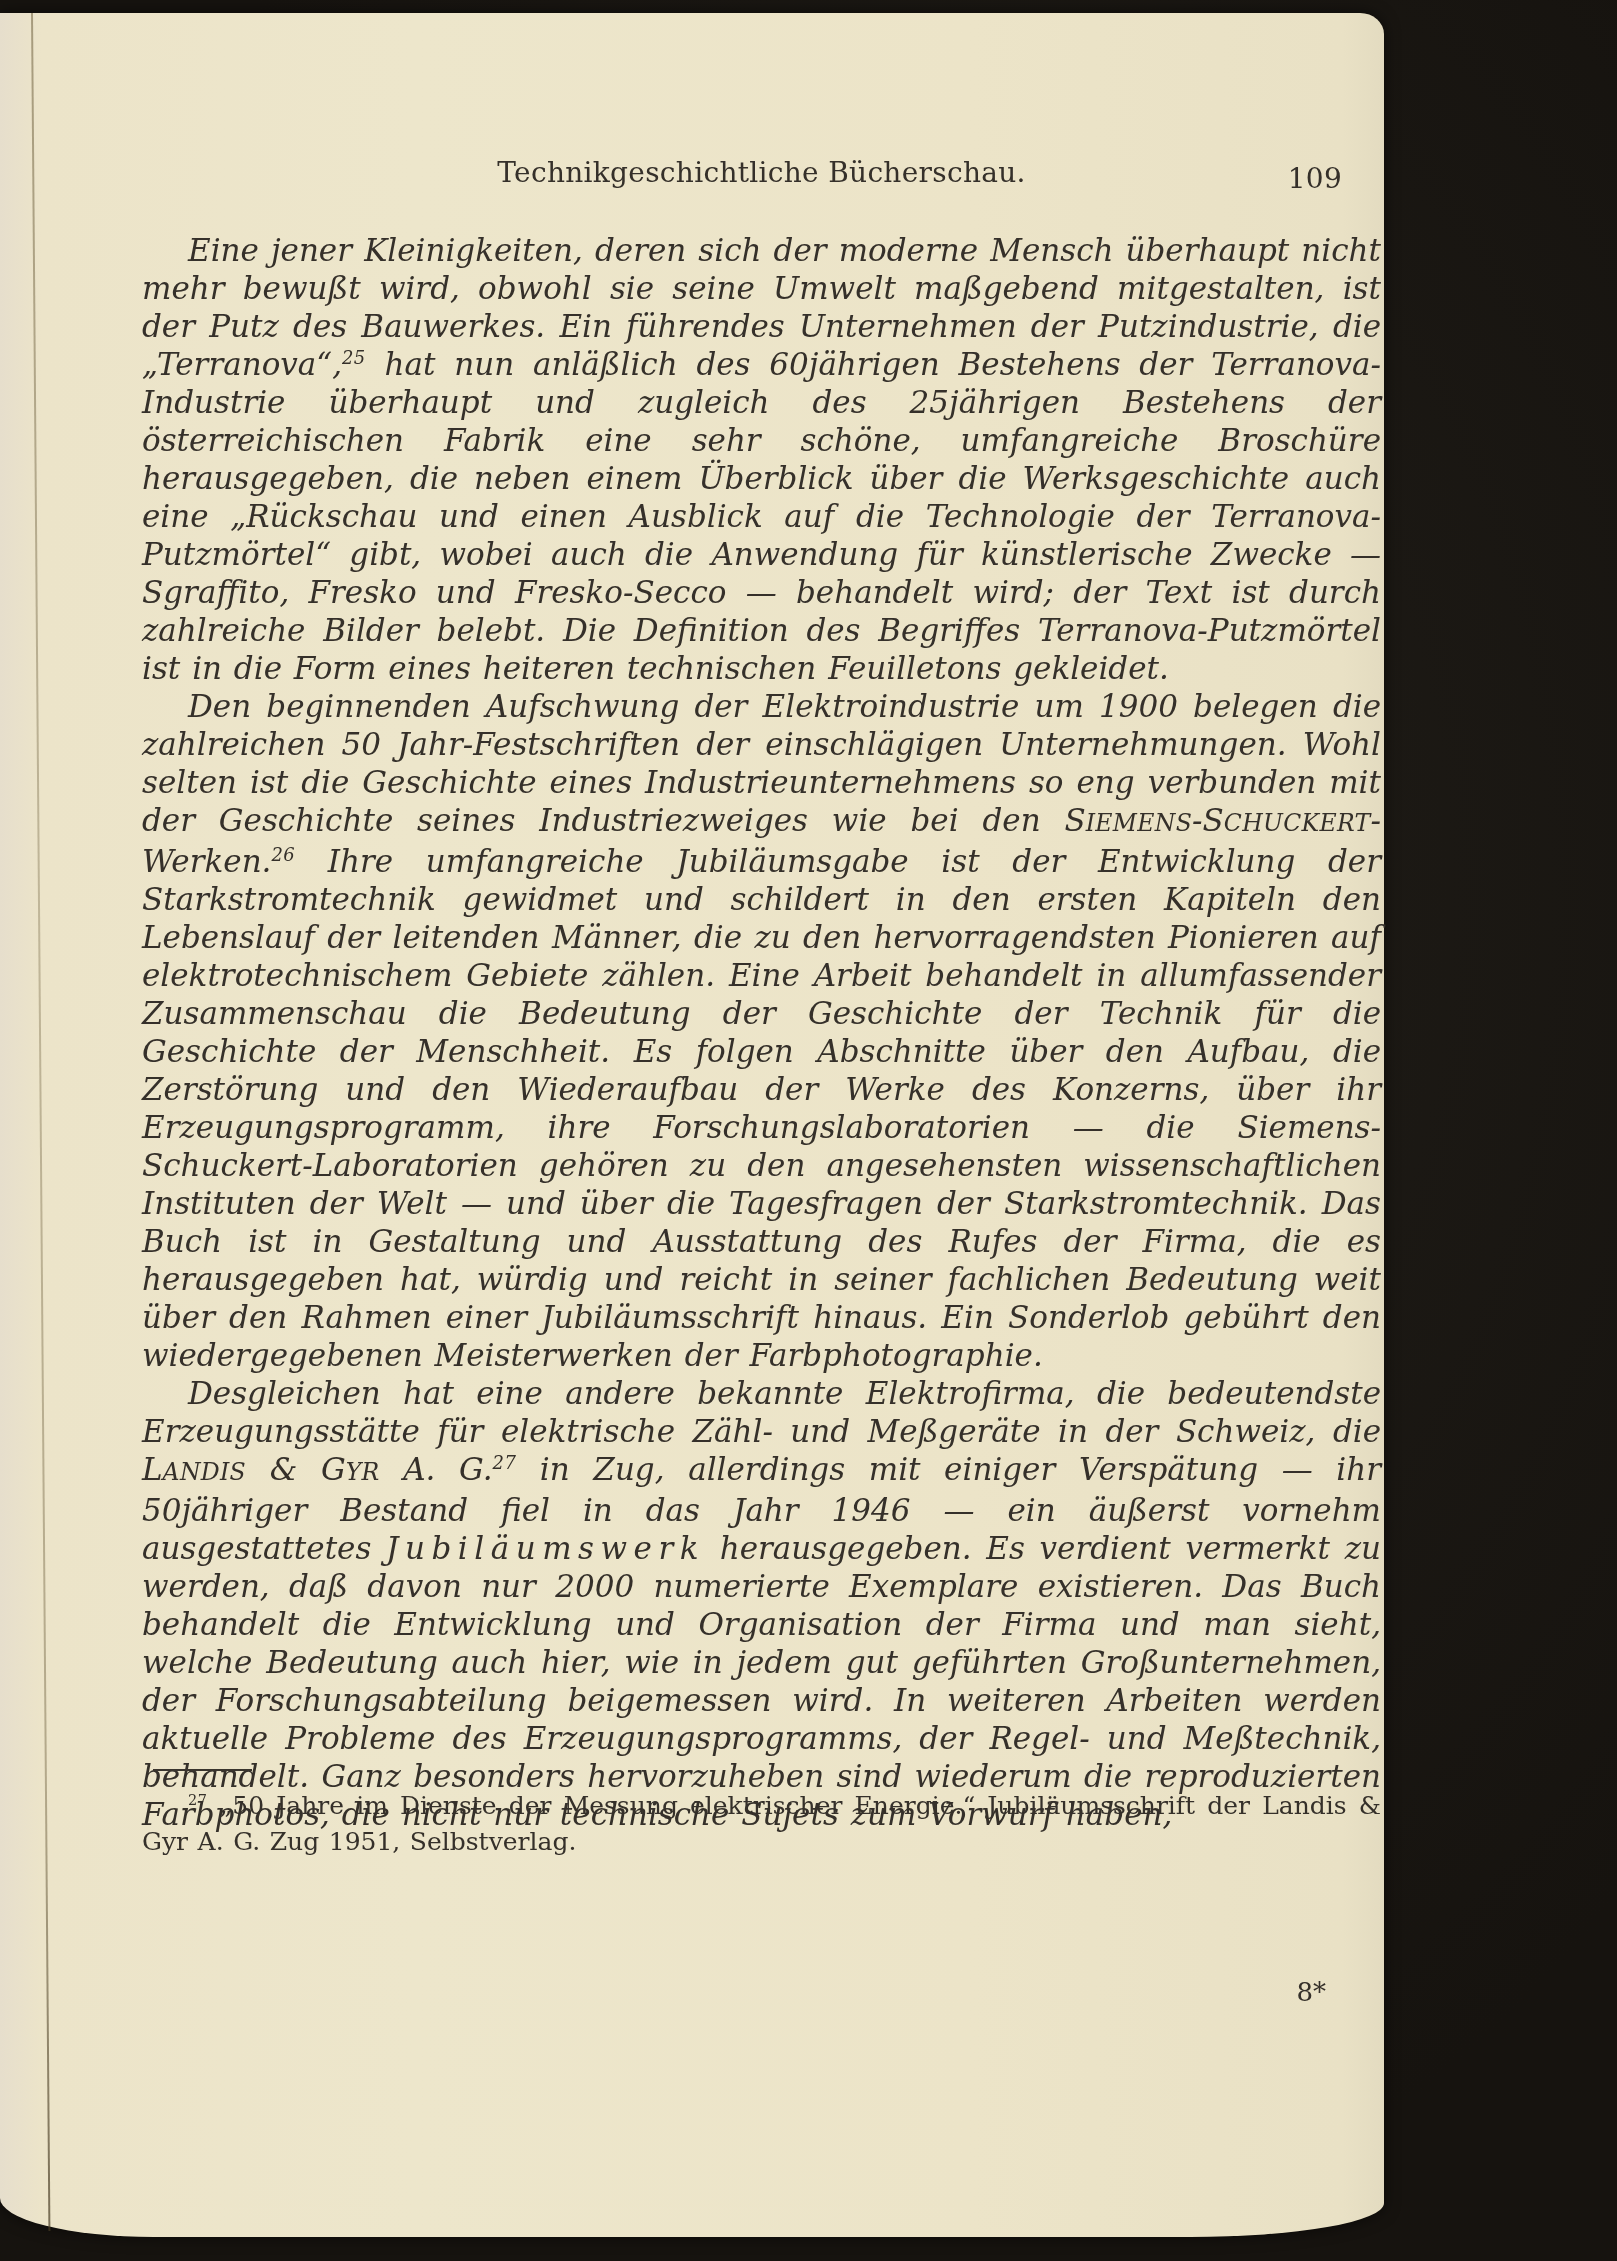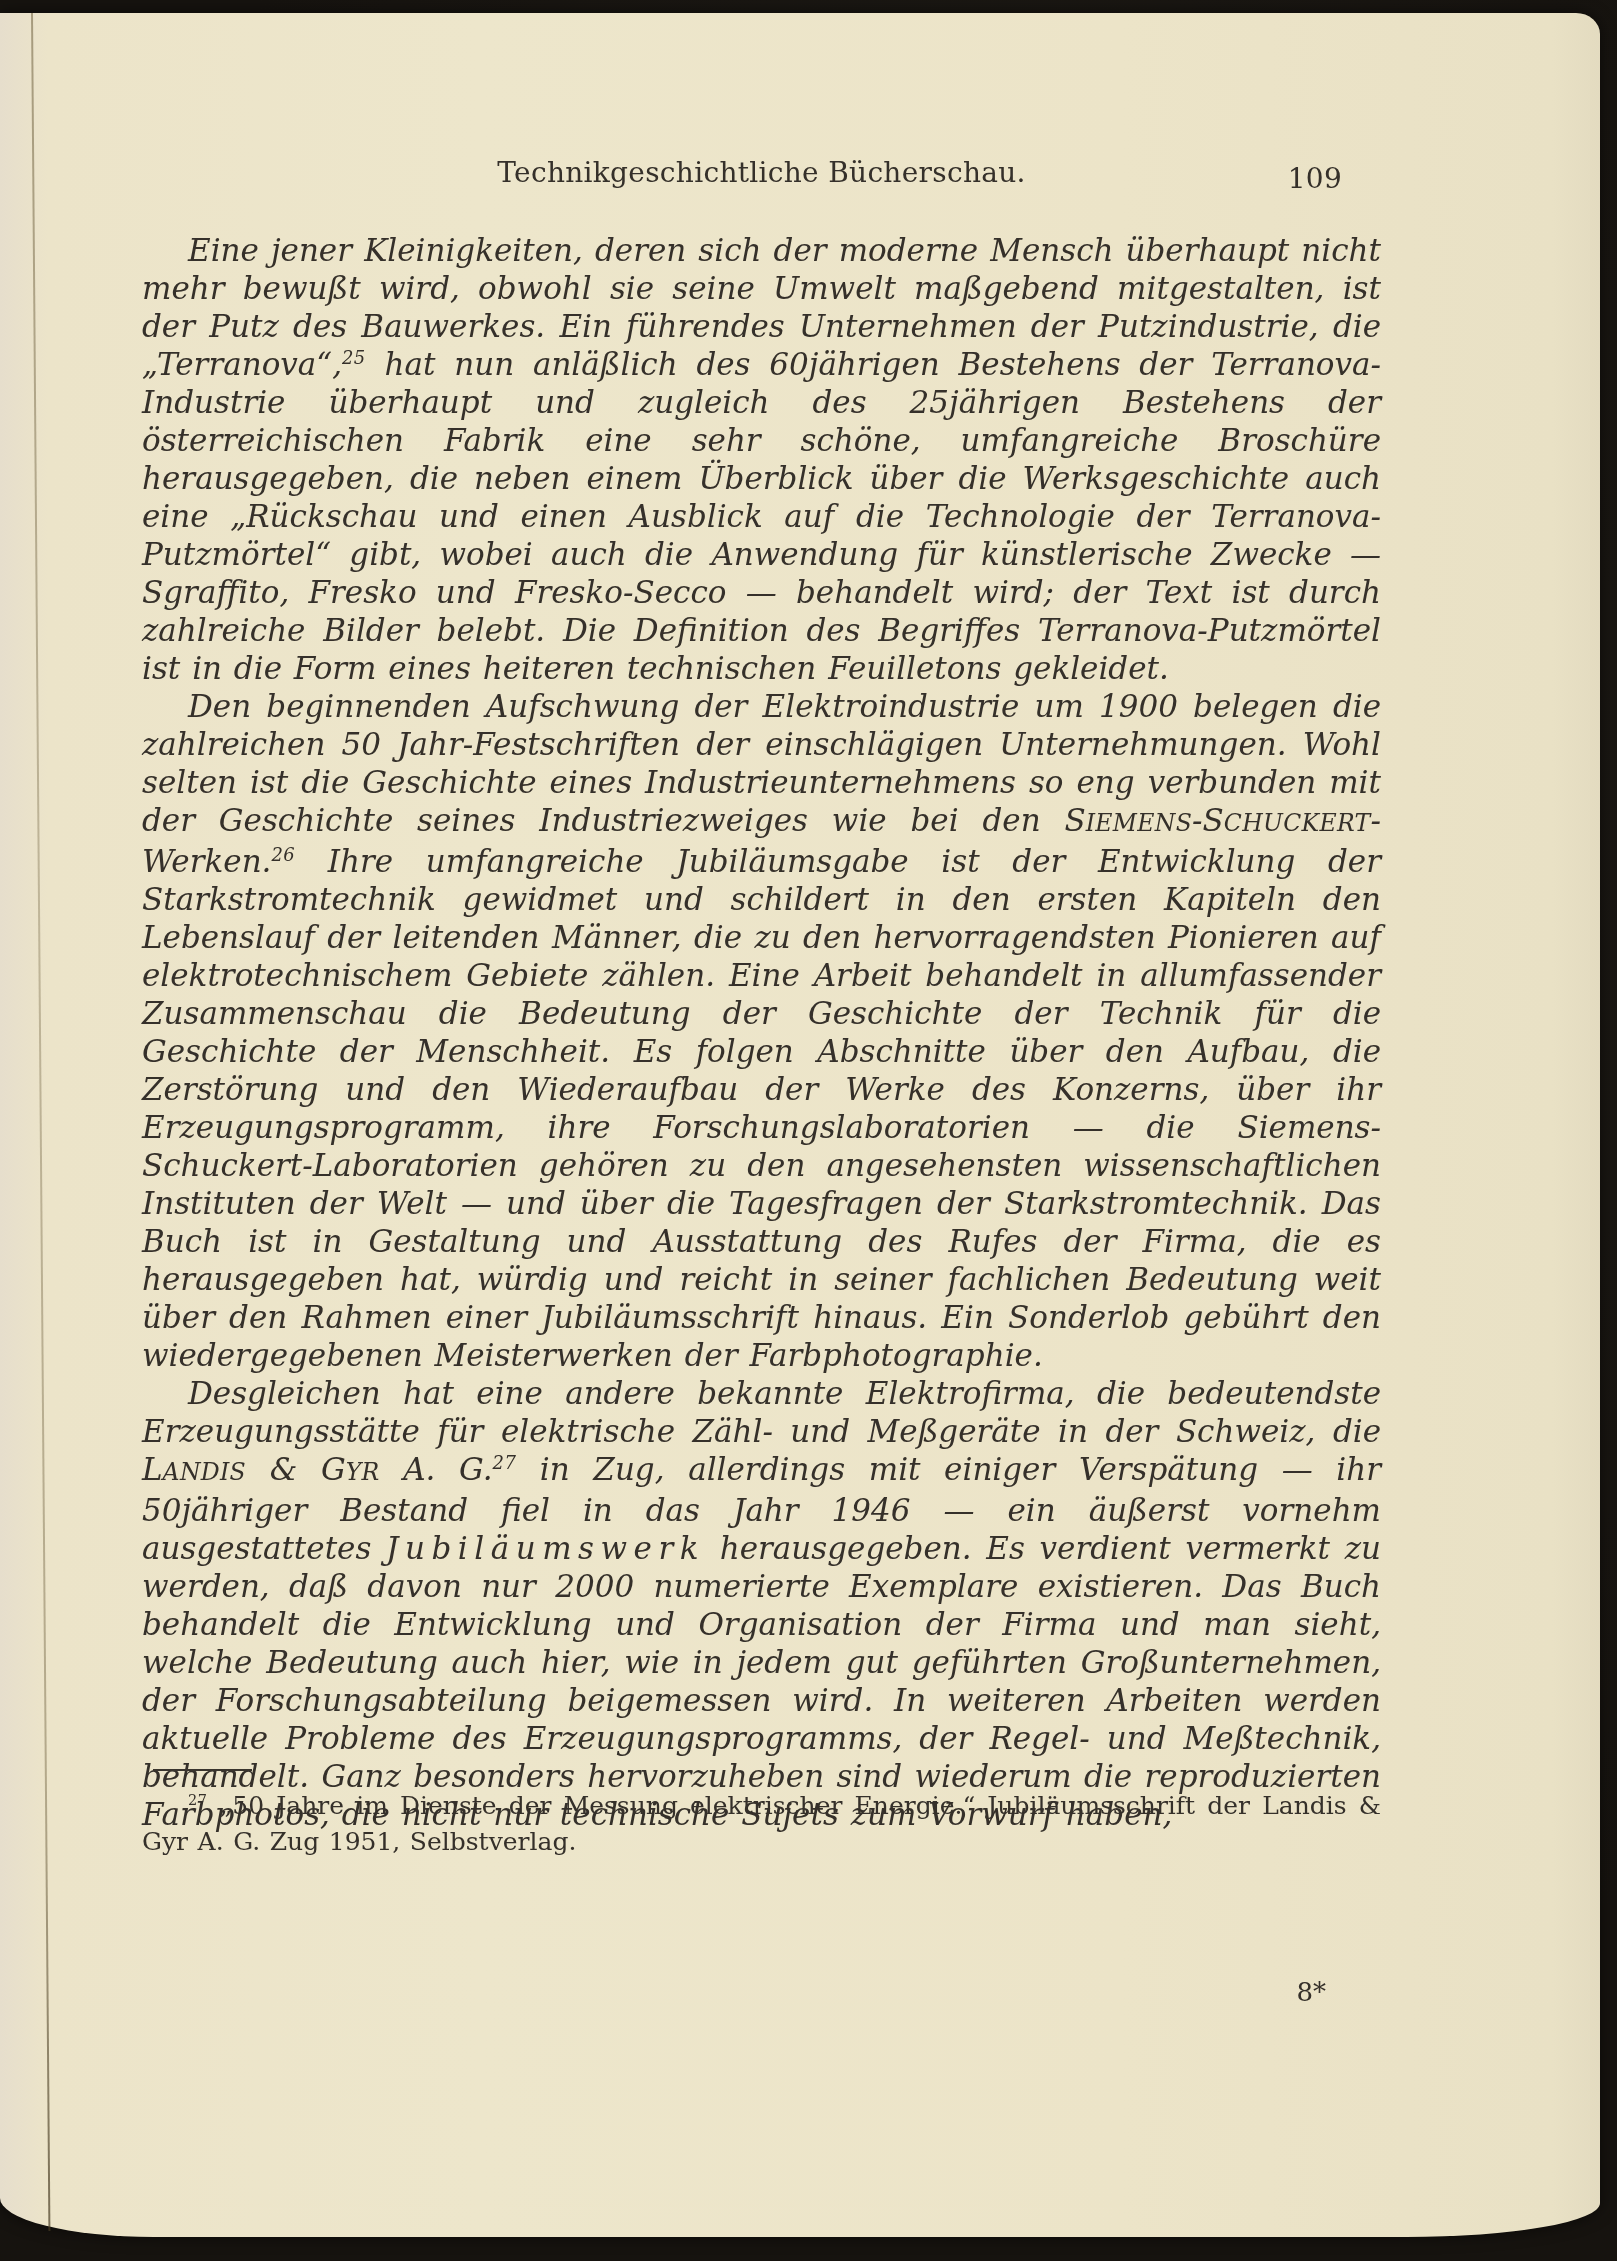--- a/index.html
+++ b/index.html
@@ -14,21 +14,21 @@
   .scan-bg {
     position: absolute;
     inset: 0;
     background:
       radial-gradient(ellipse at 60% 40%, #201d18 0%, #16130f 70%);
   }
   .paper {
     position: absolute;
     left: 0;
     top: 13px;
-    width: 1600px;
+    width: 1384px;
     height: 2224px;
     background: linear-gradient(90deg,
       #e6decc 0%, #ece4c9 3%, #ede6cb 30%, #ece4c8 70%, #e9e1c5 97%, #e3dbc0 100%);
     border-top-right-radius: 24px 21px;
     border-bottom-left-radius: 154px 39px;
     border-bottom-right-radius: 194px 34px;
     box-shadow: 0 0 14.6px rgba(0,0,0,0.55);
   }
   .fold-line {
     position: absolute;

